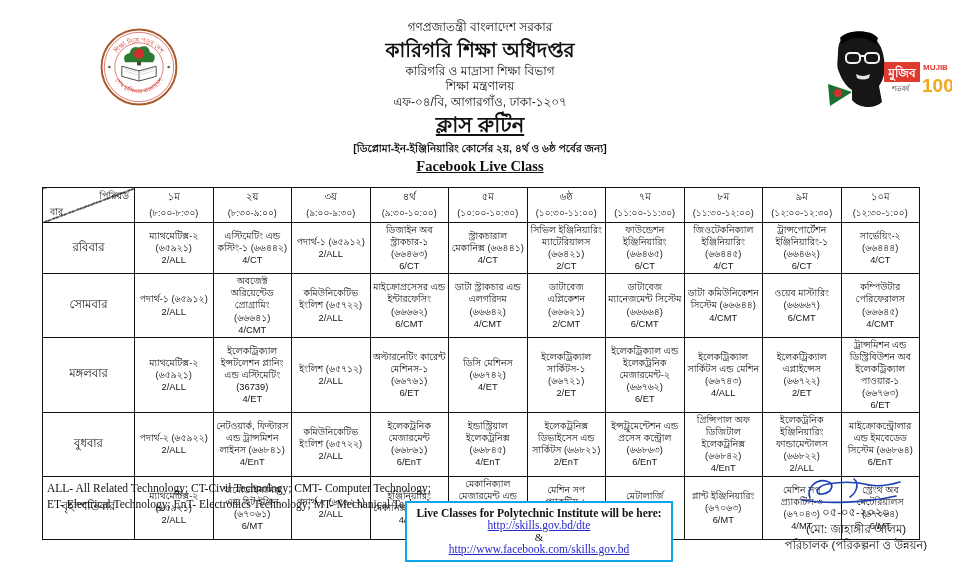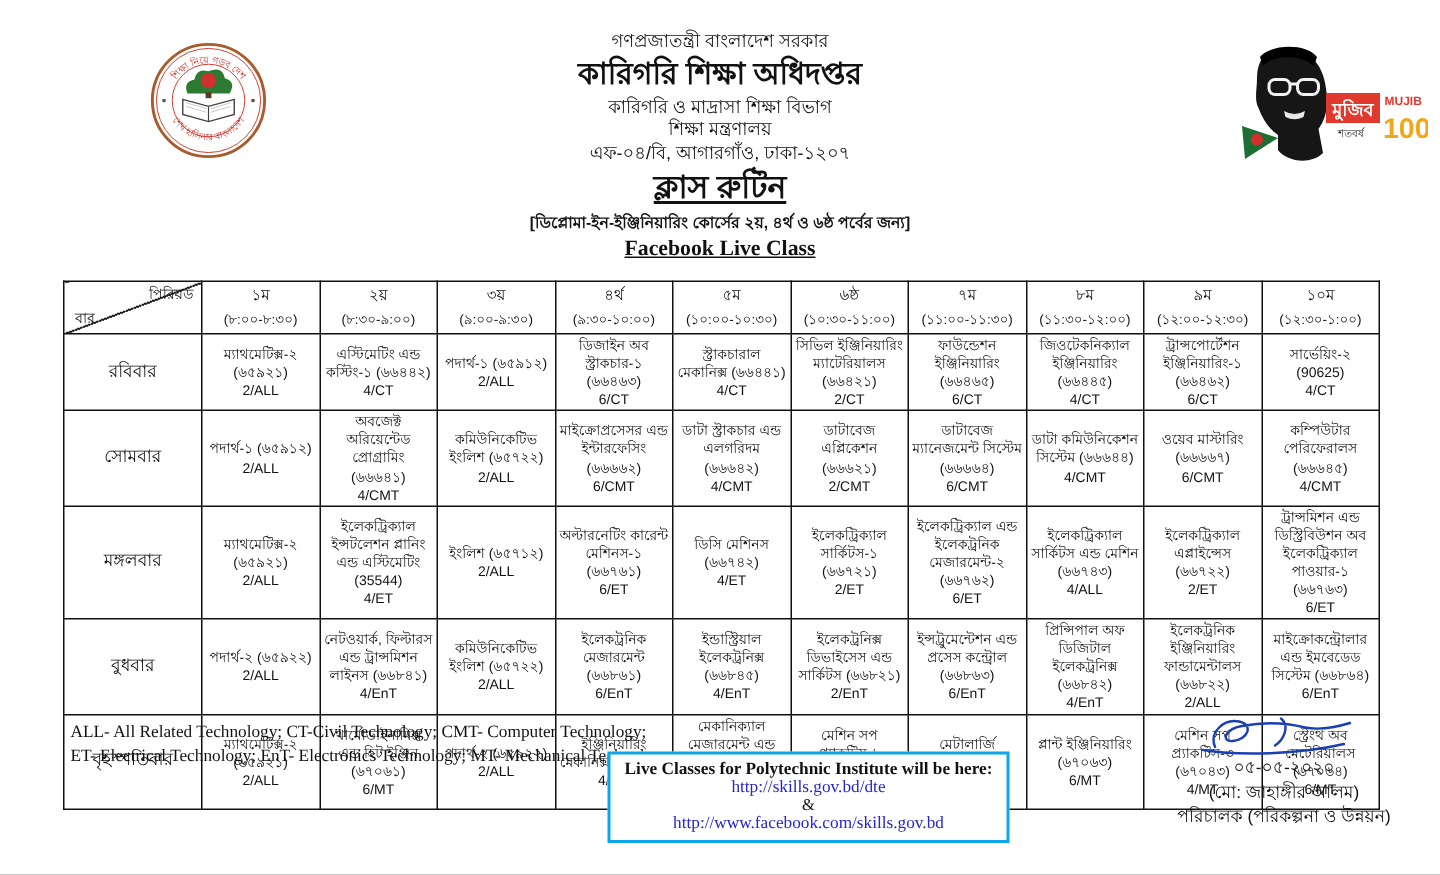--- a/index.html
+++ b/index.html
@@ -46,21 +46,21 @@
   .corner-top{position:absolute;top:1px;right:5px;font-size:9.5px;}
   .corner-bottom{position:absolute;bottom:2px;left:7px;font-size:9.5px;}
 
   
   .abbr{position:absolute;left:47px;top:481px;font-family:"Liberation Serif","DejaVu Serif",serif;
         font-weight:normal;font-size:11.5px;line-height:1.35;}
   .live-box{position:absolute;left:405px;top:501px;width:256px;border:2px solid #0ea5e9;
             text-align:center;padding:4px 4px 5px;background:#fff;
             font-family:"Liberation Serif","DejaVu Serif",serif;}
   .live-title{font-weight:bold;font-size:11.5px;}
-  .live-link{display:block;font-size:11.5px;color:var(--link,#2626c9);cursor:pointer;}
+  .live-link{display:block;font-size:11.5px;color:var(--link,#2626c9);text-decoration:underline;cursor:pointer;}
   .amp{font-size:11px;}
   .sig-block{position:absolute;left:766px;top:476px;width:180px;text-align:center;
              font-size:11.5px;line-height:1.45;}
   .sig-scribble{display:block;margin:0 auto;}
 </style>
 </head>
 <body>
 
 <div class="page">
 
@@ -187,39 +187,39 @@
           <td class="day-cell">রবিবার</td>
           <td class="cell"><span class="subj">ম্যাথমেটিক্স-২</span> <span class="code">(৬৫৯২১)</span><div class="group">2/ALL</div></td>
           <td class="cell"><span class="subj">এস্টিমেটিং এন্ড কস্টিং-১</span> <span class="code">(৬৬৪৪২)</span><div class="group">4/CT</div></td>
           <td class="cell"><span class="subj">পদার্থ-১</span> <span class="code">(৬৫৯১২)</span><div class="group">2/ALL</div></td>
           <td class="cell"><span class="subj">ডিজাইন অব স্ট্রাকচার-১</span> <span class="code">(৬৬৪৬৩)</span><div class="group">6/CT</div></td>
           <td class="cell"><span class="subj">স্ট্রাকচারাল মেকানিক্স</span> <span class="code">(৬৬৪৪১)</span><div class="group">4/CT</div></td>
           <td class="cell"><span class="subj">সিভিল ইঞ্জিনিয়ারিং ম্যাটেরিয়ালস</span> <span class="code">(৬৬৪২১)</span><div class="group">2/CT</div></td>
           <td class="cell"><span class="subj">ফাউন্ডেশন ইঞ্জিনিয়ারিং</span> <span class="code">(৬৬৪৬৫)</span><div class="group">6/CT</div></td>
           <td class="cell"><span class="subj">জিওটেকনিক্যাল ইঞ্জিনিয়ারিং</span> <span class="code">(৬৬৪৪৫)</span><div class="group">4/CT</div></td>
           <td class="cell"><span class="subj">ট্রান্সপোর্টেশন ইঞ্জিনিয়ারিং-১</span> <span class="code">(৬৬৪৬২)</span><div class="group">6/CT</div></td>
-          <td class="cell"><span class="subj">সার্ভেয়িং-২</span> <span class="code">(90625)</span><div class="group">4/CT</div></td>
+          <td class="cell"><span class="subj">সার্ভেয়িং-২</span> <span class="code">(৬৬৪৪৪)</span><div class="group">4/CT</div></td>
         </tr>
         <tr class="r1">
           <td class="day-cell">সোমবার</td>
           <td class="cell"><span class="subj">পদার্থ-১</span> <span class="code">(৬৫৯১২)</span><div class="group">2/ALL</div></td>
           <td class="cell"><span class="subj">অবজেক্ট অরিয়েন্টেড প্রোগ্রামিং</span> <span class="code">(৬৬৬৪১)</span><div class="group">4/CMT</div></td>
           <td class="cell"><span class="subj">কমিউনিকেটিভ ইংলিশ</span> <span class="code">(৬৫৭২২)</span><div class="group">2/ALL</div></td>
           <td class="cell"><span class="subj">মাইক্রোপ্রসেসর এন্ড ইন্টারফেসিং</span> <span class="code">(৬৬৬৬২)</span><div class="group">6/CMT</div></td>
           <td class="cell"><span class="subj">ডাটা স্ট্রাকচার এন্ড এলগরিদম</span> <span class="code">(৬৬৬৪২)</span><div class="group">4/CMT</div></td>
           <td class="cell"><span class="subj">ডাটাবেজ এপ্লিকেশন</span> <span class="code">(৬৬৬২১)</span><div class="group">2/CMT</div></td>
           <td class="cell"><span class="subj">ডাটাবেজ ম্যানেজমেন্ট সিস্টেম</span> <span class="code">(৬৬৬৬৪)</span><div class="group">6/CMT</div></td>
           <td class="cell"><span class="subj">ডাটা কমিউনিকেশন সিস্টেম</span> <span class="code">(৬৬৬৪৪)</span><div class="group">4/CMT</div></td>
           <td class="cell"><span class="subj">ওয়েব মাস্টারিং</span> <span class="code">(৬৬৬৬৭)</span><div class="group">6/CMT</div></td>
           <td class="cell"><span class="subj">কম্পিউটার পেরিফেরালস</span> <span class="code">(৬৬৬৪৫)</span><div class="group">4/CMT</div></td>
         </tr>
         <tr class="r2">
           <td class="day-cell">মঙ্গলবার</td>
           <td class="cell"><span class="subj">ম্যাথমেটিক্স-২</span> <span class="code">(৬৫৯২১)</span><div class="group">2/ALL</div></td>
-          <td class="cell"><span class="subj">ইলেকট্রিক্যাল ইন্সটলেশন প্লানিং এন্ড এস্টিমেটিং</span> <span class="code">(35544)</span><div class="group">4/ET</div></td>
+          <td class="cell"><span class="subj">ইলেকট্রিক্যাল ইন্সটলেশন প্লানিং এন্ড এস্টিমেটিং</span> <span class="code">(36739)</span><div class="group">4/ET</div></td>
           <td class="cell"><span class="subj">ইংলিশ</span> <span class="code">(৬৫৭১২)</span><div class="group">2/ALL</div></td>
           <td class="cell"><span class="subj">অল্টারনেটিং কারেন্ট মেশিনস-১</span> <span class="code">(৬৬৭৬১)</span><div class="group">6/ET</div></td>
           <td class="cell"><span class="subj">ডিসি মেশিনস</span> <span class="code">(৬৬৭৪২)</span><div class="group">4/ET</div></td>
           <td class="cell"><span class="subj">ইলেকট্রিক্যাল সার্কিটস-১</span> <span class="code">(৬৬৭২১)</span><div class="group">2/ET</div></td>
           <td class="cell"><span class="subj">ইলেকট্রিক্যাল এন্ড ইলেকট্রনিক মেজারমেন্ট-২</span> <span class="code">(৬৬৭৬২)</span><div class="group">6/ET</div></td>
           <td class="cell"><span class="subj">ইলেকট্রিক্যাল সার্কিটস এন্ড মেশিন</span> <span class="code">(৬৬৭৪৩)</span><div class="group">4/ALL</div></td>
           <td class="cell"><span class="subj">ইলেকট্রিক্যাল এপ্লাইন্সেস</span> <span class="code">(৬৬৭২২)</span><div class="group">2/ET</div></td>
           <td class="cell"><span class="subj">ট্রান্সমিশন এন্ড ডিস্ট্রিবিউশন অব ইলেকট্রিক্যাল পাওয়ার-১</span> <span class="code">(৬৬৭৬৩)</span><div class="group">6/ET</div></td>
         </tr>
         <tr class="r3">

